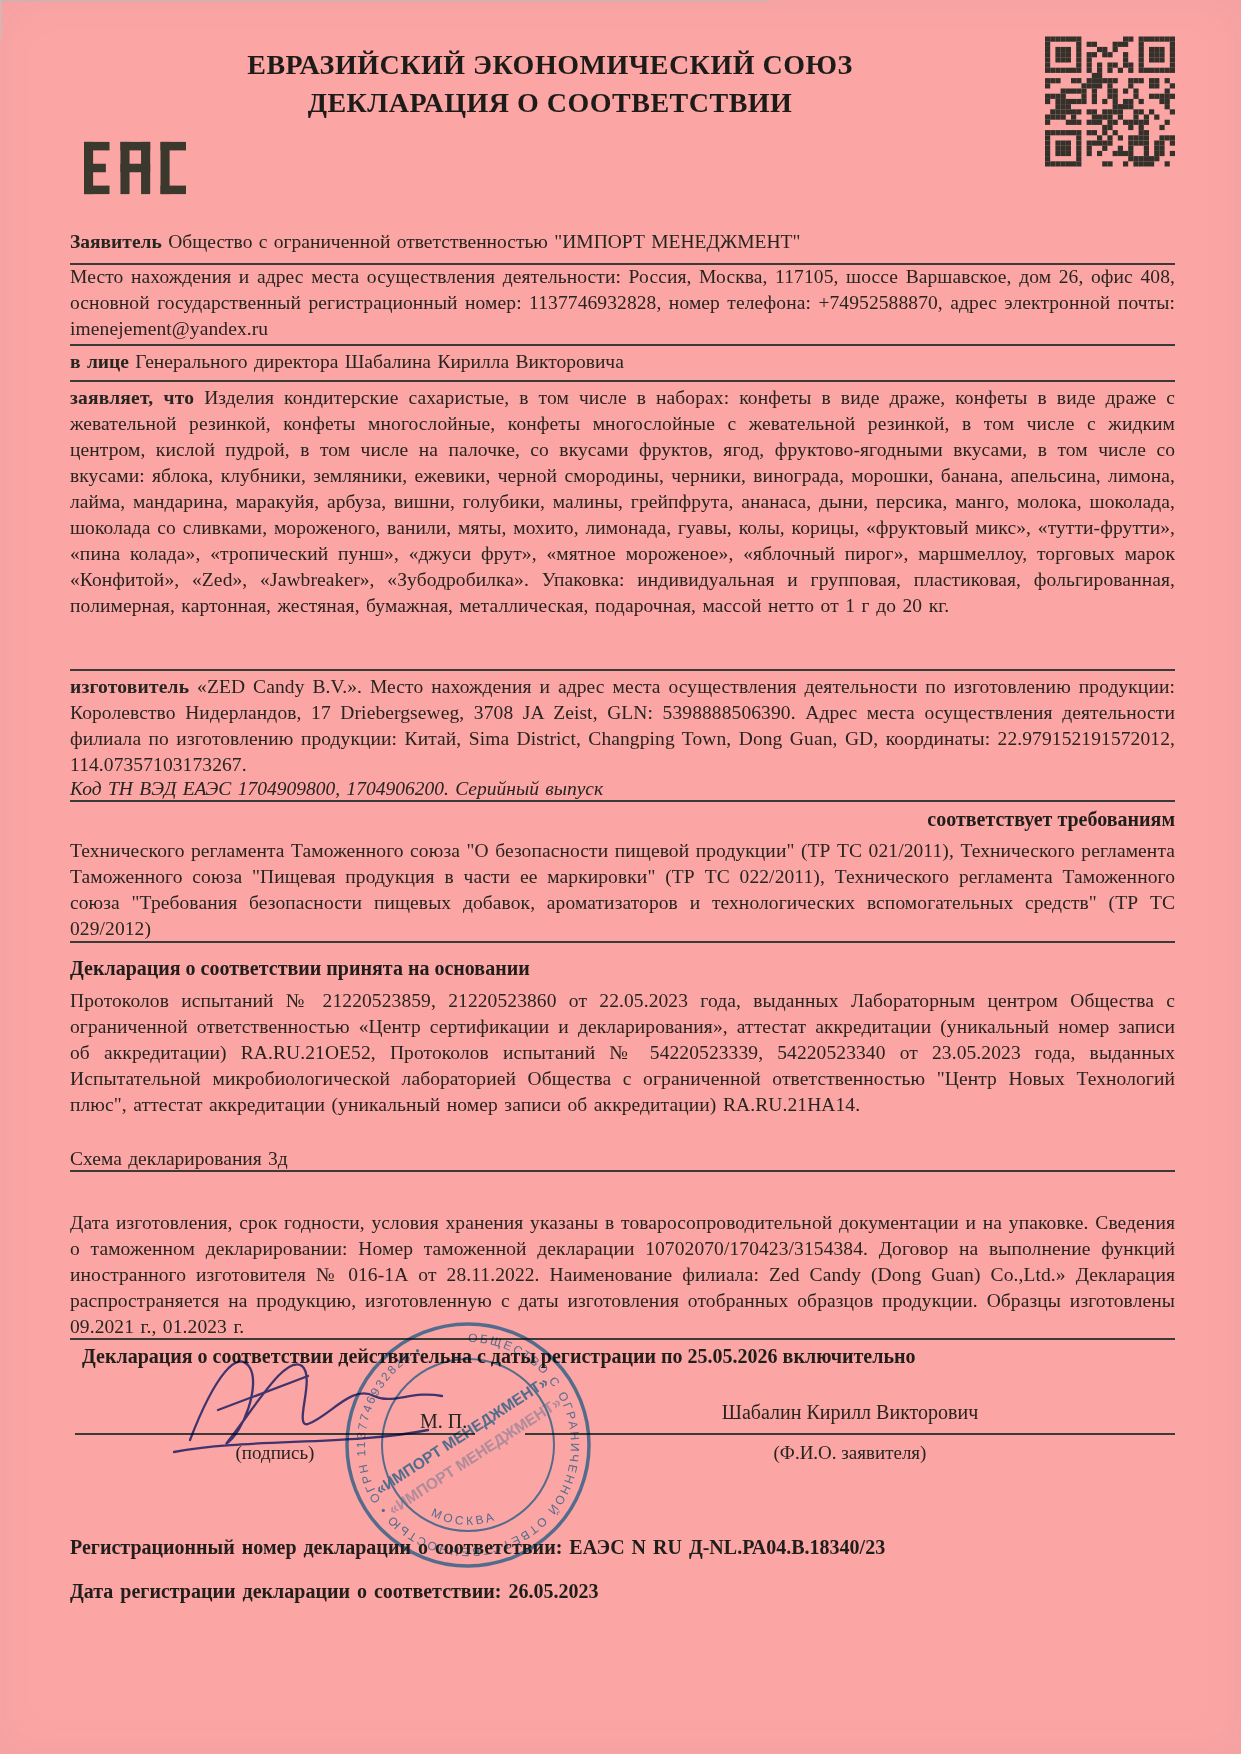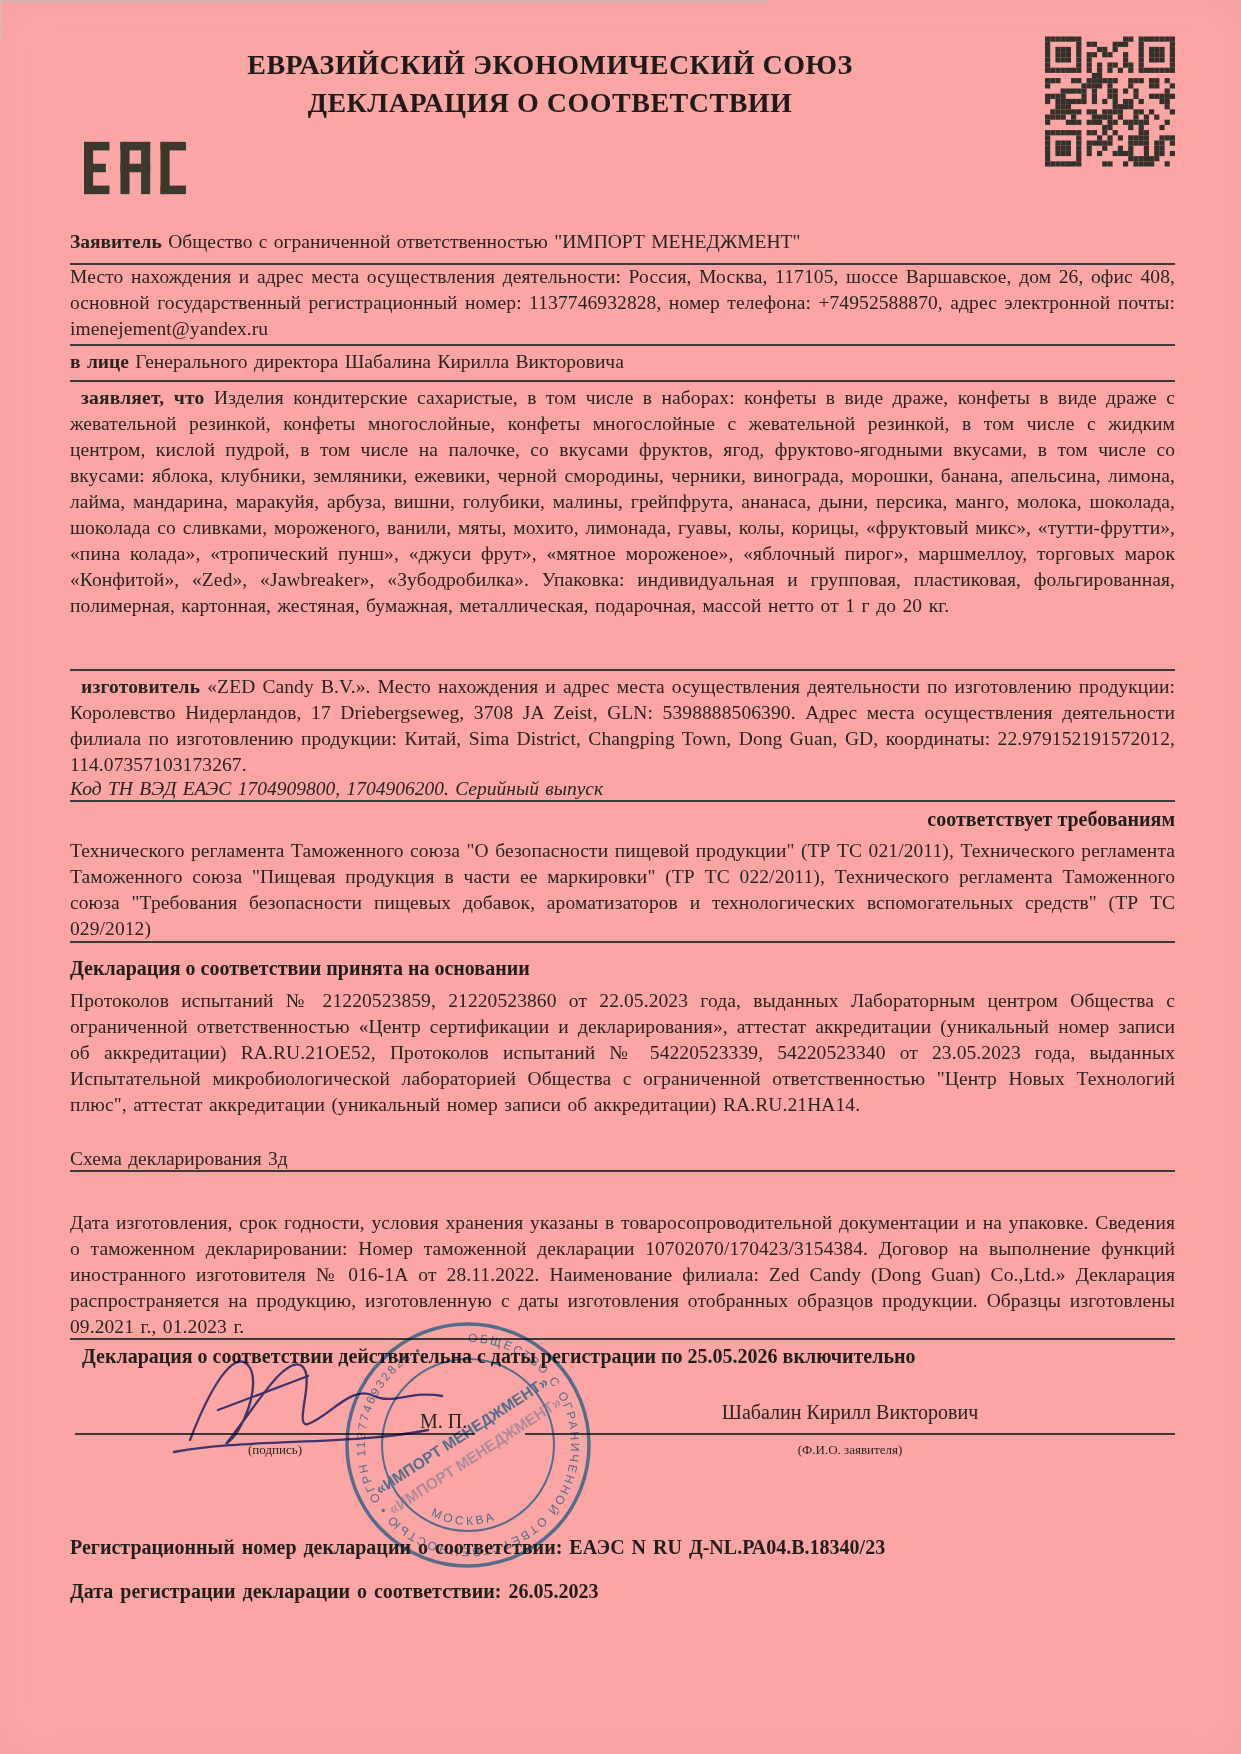--- a/index.html
+++ b/index.html
@@ -18,27 +18,27 @@
   .abs{position:absolute;}
   .sec{position:absolute;left:70px;width:1105px;}
   .title{
     left:130px;width:840px;text-align:center;
     font-weight:bold;font-size:28px;line-height:38px;letter-spacing:.5px;color:#1d1c19;
   }
   .body-text{
     font-size:19.5px;line-height:26px;text-align:justify;
     letter-spacing:.1px;word-spacing:1.5px;color:#26251f;
   }
-  .body-text b{letter-spacing:.2px;margin-left:11px;}
+  .body-text b{letter-spacing:.2px;}
   .oneline{font-size:19.5px;line-height:26px;color:#26251f;word-spacing:1.5px;}
   .heading{font-weight:bold;font-size:20px;line-height:26px;color:#1f1e1a;}
   .rule{border-top:2px solid #3a3a36;height:0;}
   .footer-line{font-weight:bold;font-size:20px;color:#1f1e1a;word-spacing:2px;}
   .sig-line{position:absolute;border-top:2px solid #3a3a36;height:0;}
-  .sig-caption{position:absolute;text-align:center;font-size:13px;color:#26251f;}
+  .sig-caption{position:absolute;text-align:center;font-size:19px;color:#26251f;}
   .sig-name{position:absolute;text-align:center;font-size:20px;color:#26251f;}
   .mp-label{position:absolute;font-size:20px;color:#26251f;}
   .stamp-svg{position:absolute;opacity:.92;mix-blend-mode:multiply;}
   .sign-svg{position:absolute;mix-blend-mode:multiply;}
   .eac-svg{position:absolute;}
   .qr-svg{position:absolute;}
 </style>
 </head>
 <body>
 

